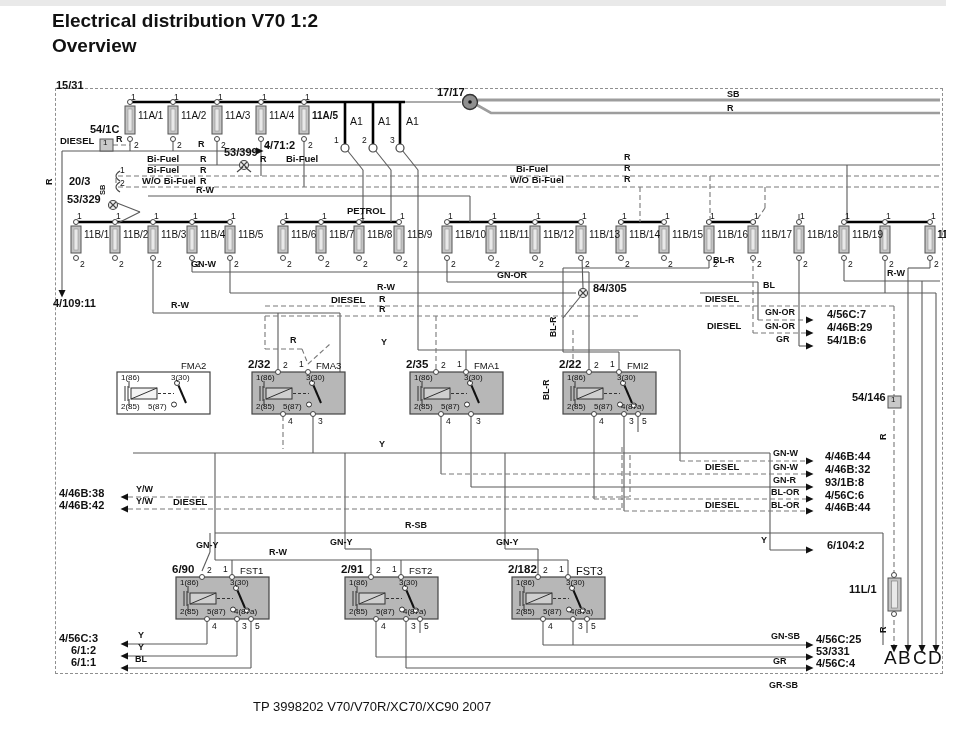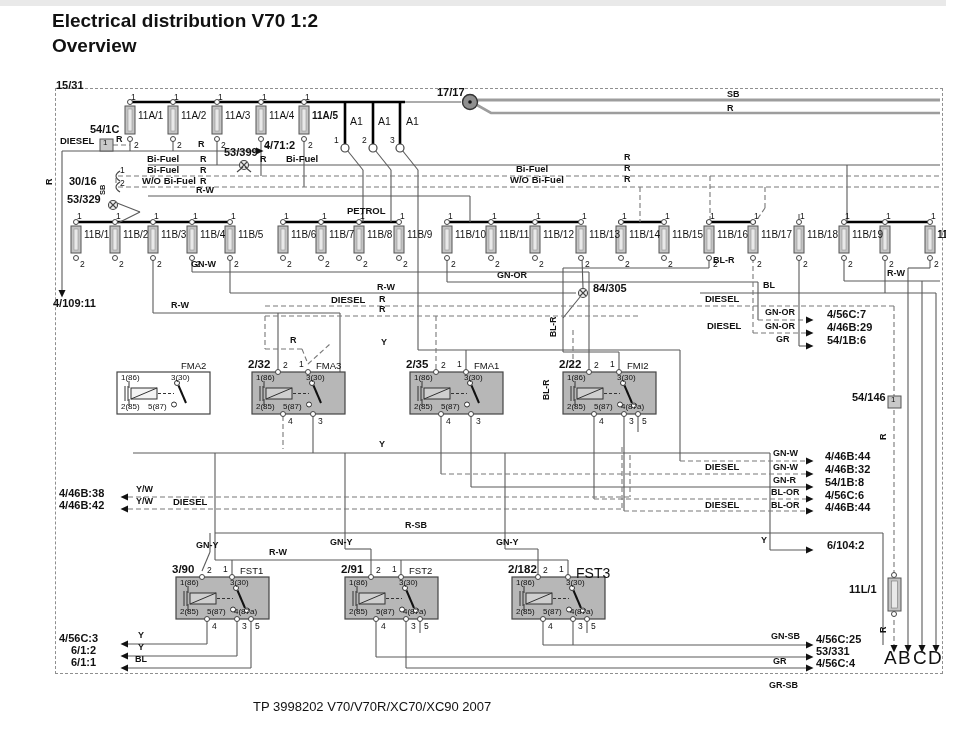--- a/index.html
+++ b/index.html
@@ -571,21 +571,21 @@
       <div class="lb" style="left: 594px; top: 361px; font-size: 8.5px; font-weight: 400;">2</div>
       <div class="lb" style="left: 610px; top: 360px; font-size: 8.5px; font-weight: 400;">1</div>
       <div class="lb" style="left: 599px; top: 417px; font-size: 8.5px; font-weight: 400;">4</div>
       <div class="lb" style="left: 629px; top: 417px; font-size: 8.5px; font-weight: 400;">3</div>
       <div class="lb" style="left: 642px; top: 417px; font-size: 8.5px; font-weight: 400;">5</div>
       <div class="lb" style="left: 180px; top: 579px; font-size: 8px; font-weight: 400;">1(86)</div>
       <div class="lb" style="left: 230px; top: 579px; font-size: 8px; font-weight: 400;">3(30)</div>
       <div class="lb" style="left: 180px; top: 608px; font-size: 8px; font-weight: 400;">2(85)</div>
       <div class="lb" style="left: 207px; top: 608px; font-size: 8px; font-weight: 400;">5(87)</div>
       <div class="lb" style="left: 234px; top: 608px; font-size: 8px; font-weight: 400;">4(87a)</div>
-      <div class="lb" style="left: 172px; top: 564px; font-size: 11.5px; font-weight: 700;">3/90</div>
+      <div class="lb" style="left: 172px; top: 564px; font-size: 11.5px; font-weight: 700;">6/90</div>
       <div class="lb" style="left: 240px; top: 566px; font-size: 9.5px; font-weight: 400;">FST1</div>
       <div class="lb" style="left: 207px; top: 566px; font-size: 8.5px; font-weight: 400;">2</div>
       <div class="lb" style="left: 223px; top: 565px; font-size: 8.5px; font-weight: 400;">1</div>
       <div class="lb" style="left: 212px; top: 622px; font-size: 8.5px; font-weight: 400;">4</div>
       <div class="lb" style="left: 242px; top: 622px; font-size: 8.5px; font-weight: 400;">3</div>
       <div class="lb" style="left: 255px; top: 622px; font-size: 8.5px; font-weight: 400;">5</div>
       <div class="lb" style="left: 349px; top: 579px; font-size: 8px; font-weight: 400;">1(86)</div>
       <div class="lb" style="left: 399px; top: 579px; font-size: 8px; font-weight: 400;">3(30)</div>
       <div class="lb" style="left: 349px; top: 608px; font-size: 8px; font-weight: 400;">2(85)</div>
       <div class="lb" style="left: 376px; top: 608px; font-size: 8px; font-weight: 400;">5(87)</div>
@@ -596,21 +596,21 @@
       <div class="lb" style="left: 392px; top: 565px; font-size: 8.5px; font-weight: 400;">1</div>
       <div class="lb" style="left: 381px; top: 622px; font-size: 8.5px; font-weight: 400;">4</div>
       <div class="lb" style="left: 411px; top: 622px; font-size: 8.5px; font-weight: 400;">3</div>
       <div class="lb" style="left: 424px; top: 622px; font-size: 8.5px; font-weight: 400;">5</div>
       <div class="lb" style="left: 516px; top: 579px; font-size: 8px; font-weight: 400;">1(86)</div>
       <div class="lb" style="left: 566px; top: 579px; font-size: 8px; font-weight: 400;">3(30)</div>
       <div class="lb" style="left: 516px; top: 608px; font-size: 8px; font-weight: 400;">2(85)</div>
       <div class="lb" style="left: 543px; top: 608px; font-size: 8px; font-weight: 400;">5(87)</div>
       <div class="lb" style="left: 570px; top: 608px; font-size: 8px; font-weight: 400;">4(87a)</div>
       <div class="lb" style="left: 508px; top: 564px; font-size: 11.5px; font-weight: 700;">2/182</div>
-      <div class="lb" style="left: 576px; top: 566px; font-size: 14px; font-weight: 400;">FST3</div>
+      <div class="lb" style="left: 576px; top: 566px; font-size: 11px; font-weight: 400;">FST3</div>
       <div class="lb" style="left: 543px; top: 566px; font-size: 8.5px; font-weight: 400;">2</div>
       <div class="lb" style="left: 559px; top: 565px; font-size: 8.5px; font-weight: 400;">1</div>
       <div class="lb" style="left: 548px; top: 622px; font-size: 8.5px; font-weight: 400;">4</div>
       <div class="lb" style="left: 578px; top: 622px; font-size: 8.5px; font-weight: 400;">3</div>
       <div class="lb" style="left: 591px; top: 622px; font-size: 8.5px; font-weight: 400;">5</div>
       <div class="lb" style="left: 52px; top: 11px; font-size: 19px; font-weight: 700;">Electrical distribution V70 1:2</div>
       <div class="lb" style="left: 52px; top: 36px; font-size: 19px; font-weight: 700;">Overview</div>
       <div class="lb" style="left: 56px; top: 80px; font-size: 11px; font-weight: 700;">15/31</div>
       <div class="lb" style="left: 253px; top: 700px; font-size: 13px; font-weight: 400;">TP 3998202 V70/V70R/XC70/XC90 2007</div>
       <div class="lb" style="left: 350px; top: 116px; font-size: 10.5px; font-weight: 400;">A1</div>
@@ -635,21 +635,21 @@
       <div class="lb" style="left: 624px; top: 153px; font-size: 9px; font-weight: 700;">R</div>
       <div class="lb" style="left: 147px; top: 165px; font-size: 9.5px; font-weight: 700;">Bi-Fuel</div>
       <div class="lb" style="left: 200px; top: 166px; font-size: 9px; font-weight: 700;">R</div>
       <div class="lb" style="left: 516px; top: 164px; font-size: 9.5px; font-weight: 700;">Bi-Fuel</div>
       <div class="lb" style="left: 624px; top: 164px; font-size: 9px; font-weight: 700;">R</div>
       <div class="lb" style="left: 142px; top: 176px; font-size: 9.5px; font-weight: 700;">W/O Bi-Fuel</div>
       <div class="lb" style="left: 200px; top: 177px; font-size: 9px; font-weight: 700;">R</div>
       <div class="lb" style="left: 510px; top: 175px; font-size: 9.5px; font-weight: 700;">W/O Bi-Fuel</div>
       <div class="lb" style="left: 624px; top: 175px; font-size: 9px; font-weight: 700;">R</div>
       <div class="lb" style="left: 196px; top: 186px; font-size: 9px; font-weight: 700;">R-W</div>
-      <div class="lb" style="left: 69px; top: 176px; font-size: 11px; font-weight: 700;">30/16</div>
+      <div class="lb" style="left: 69px; top: 176px; font-size: 11px; font-weight: 700;">20/3</div>
       <div class="lb" style="left: 120px; top: 166px; font-size: 8.5px; font-weight: 400;">1</div>
       <div class="lb" style="left: 120px; top: 179px; font-size: 8.5px; font-weight: 400;">2</div>
       <div class="lb rot" style="left: 99px; top: 195px; font-size: 7.5px; font-weight: 700;">SB</div>
       <div class="lb" style="left: 67px; top: 194px; font-size: 11px; font-weight: 700;">53/329</div>
       <div class="lb rot" style="left: 45px; top: 185px; font-size: 9px; font-weight: 700;">R</div>
       <div class="lb" style="left: 53px; top: 298px; font-size: 11px; font-weight: 700;">4/109:11</div>
       <div class="lb" style="left: 347px; top: 206px; font-size: 9.5px; font-weight: 700;">PETROL</div>
       <div class="lb" style="left: 191px; top: 260px; font-size: 9px; font-weight: 700;">GN-W</div>
       <div class="lb" style="left: 171px; top: 301px; font-size: 9px; font-weight: 700;">R-W</div>
       <div class="lb" style="left: 377px; top: 283px; font-size: 9px; font-weight: 700;">R-W</div>
@@ -676,21 +676,21 @@
       <div class="lb" style="left: 852px; top: 392px; font-size: 11px; font-weight: 700;">54/146</div>
       <div class="lb rot" style="left: 879px; top: 440px; font-size: 9px; font-weight: 700;">R</div>
       <div class="lb rot" style="left: 879px; top: 633px; font-size: 9px; font-weight: 700;">R</div>
       <div class="lb" style="left: 379px; top: 440px; font-size: 9px; font-weight: 700;">Y</div>
       <div class="lb" style="left: 773px; top: 449px; font-size: 9px; font-weight: 700;">GN-W</div>
       <div class="lb" style="left: 825px; top: 451px; font-size: 11px; font-weight: 700;">4/46B:44</div>
       <div class="lb" style="left: 705px; top: 462px; font-size: 9.5px; font-weight: 700;">DIESEL</div>
       <div class="lb" style="left: 773px; top: 463px; font-size: 9px; font-weight: 700;">GN-W</div>
       <div class="lb" style="left: 825px; top: 464px; font-size: 11px; font-weight: 700;">4/46B:32</div>
       <div class="lb" style="left: 773px; top: 476px; font-size: 9px; font-weight: 700;">GN-R</div>
-      <div class="lb" style="left: 825px; top: 477px; font-size: 11px; font-weight: 700;">54/1B:8</div>
+      <div class="lb" style="left: 825px; top: 477px; font-size: 11px; font-weight: 700;">93/1B:8</div>
       <div class="lb" style="left: 771px; top: 488px; font-size: 9px; font-weight: 700;">BL-OR</div>
       <div class="lb" style="left: 825px; top: 490px; font-size: 11px; font-weight: 700;">4/56C:6</div>
       <div class="lb" style="left: 705px; top: 500px; font-size: 9.5px; font-weight: 700;">DIESEL</div>
       <div class="lb" style="left: 771px; top: 501px; font-size: 9px; font-weight: 700;">BL-OR</div>
       <div class="lb" style="left: 825px; top: 502px; font-size: 11px; font-weight: 700;">4/46B:44</div>
       <div class="lb" style="left: 59px; top: 488px; font-size: 11px; font-weight: 700;">4/46B:38</div>
       <div class="lb" style="left: 136px; top: 485px; font-size: 9px; font-weight: 700;">Y/W</div>
       <div class="lb" style="left: 59px; top: 500px; font-size: 11px; font-weight: 700;">4/46B:42</div>
       <div class="lb" style="left: 136px; top: 497px; font-size: 9px; font-weight: 700;">Y/W</div>
       <div class="lb" style="left: 173px; top: 497px; font-size: 9.5px; font-weight: 700;">DIESEL</div>

